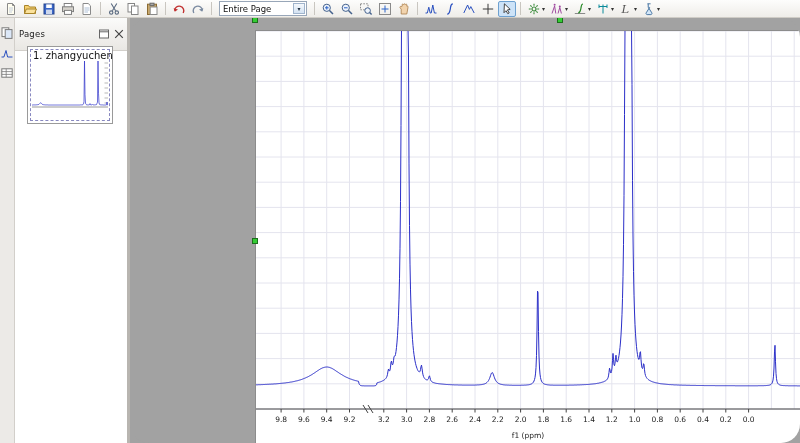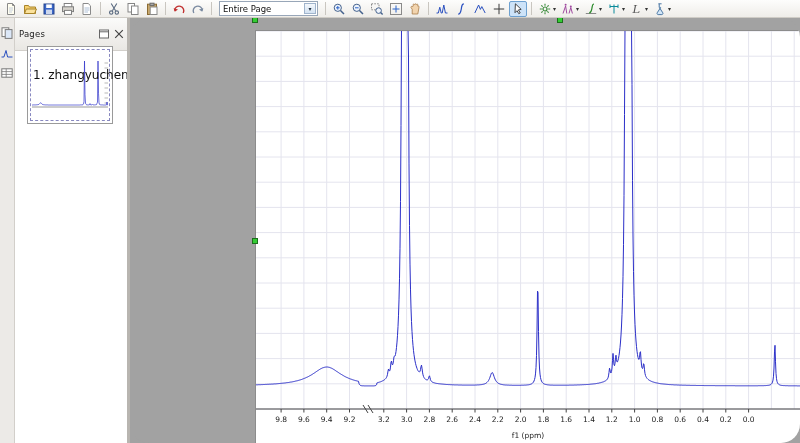--- a/index.html
+++ b/index.html
@@ -6,37 +6,37 @@
   html,body{width:800px;height:443px;overflow:hidden}
   body{font-family:"DejaVu Sans","Liberation Sans",sans-serif;background:#a2a2a2;position:relative}
 
   .toolbar{position:absolute;left:0;top:0;width:800px;height:18px;background:linear-gradient(#fdfdfc,#efede9);
     border-bottom:1px solid #cfccc6;display:flex;align-items:center;padding:0 2px;gap:1px;z-index:5}
   .tbtn{height:16px;min-width:17px;display:flex;align-items:center;justify-content:center;border:1px solid transparent;border-radius:2px;padding:0 1px;flex:none}
   .tbtn.pressed{background:#cde3f8;border-color:#6ea1d0}
   .ticon{display:flex;width:14px;height:14px}
   .ddarrow{font-size:6px;color:#333;line-height:14px;margin-left:1px}
   .tsep{width:1px;height:13px;background:#c9c6c0;margin:0 3px;flex:none}
-  .combo{height:15px;width:99px;background:#fff;border:1px solid #98a6b8;display:flex;align-items:center;
+  .combo{height:15px;width:88px;background:#fff;border:1px solid #98a6b8;display:flex;align-items:center;
     font-size:8.5px;color:#111;padding-left:3px;margin:0 3px;position:relative;flex:none}
   .combo-arrow{position:absolute;right:1px;top:1px;bottom:1px;width:12px;background:linear-gradient(#f4f8fc,#d4e2f2);
     border:1px solid #a0b4cc;display:flex;align-items:center;justify-content:center;font-size:6px;color:#234}
 
   .sidestrip{position:absolute;left:0;top:18px;width:15px;height:425px;background:#eceae7;border-right:1px solid #d2cfca;
     display:flex;flex-direction:column;align-items:center;padding-top:8px;gap:7px}
   .stab{width:13px;height:13px;display:flex;align-items:center;justify-content:center}
 
   .panel{position:absolute;left:15px;top:18px;width:112px;height:425px;background:#fff}
   .panel-header{height:33px;background:linear-gradient(#fbfbfa,#e9e7e3);border-bottom:1px solid #d2cfca;
     display:flex;align-items:center;font-size:8.5px;padding:0 2px 0 4px;color:#222;gap:2px}
   .panel-title{flex:1;letter-spacing:.2px}
   .phbtn{width:13px;height:13px;display:flex;align-items:center;justify-content:center}
   .thumb{position:absolute;left:12px;top:28px;width:86px;height:78px;background:#fff;border:1px solid #9a9a9a}
   .thumb-sel{position:absolute;left:2px;top:2px;right:2px;bottom:2px;border:1px dashed #8888c0;pointer-events:none}
-  .thumb-label{position:absolute;left:5px;top:21px;font-size:12px;color:#111;white-space:nowrap}
+  .thumb-label{position:absolute;left:5px;top:3px;font-size:10px;color:#111;white-space:nowrap}
 
   .splitter{position:absolute;left:127px;top:18px;width:3px;height:425px;background:#b8b5b0}
 
   .canvas{position:absolute;left:130px;top:18px;width:670px;height:425px;background:#a2a2a2;overflow:hidden}
   .page{position:absolute;left:125px;top:12px;width:545px;height:413px;background:#fff;border-left:1px solid #8c8c8c;border-top:1px solid #8c8c8c}
   .handle{position:absolute;width:6px;height:6px;background:#33cc33;border:1px solid #1c6e1c;z-index:4}
   svg{display:block}
 </style>
 </head>
 <body>

